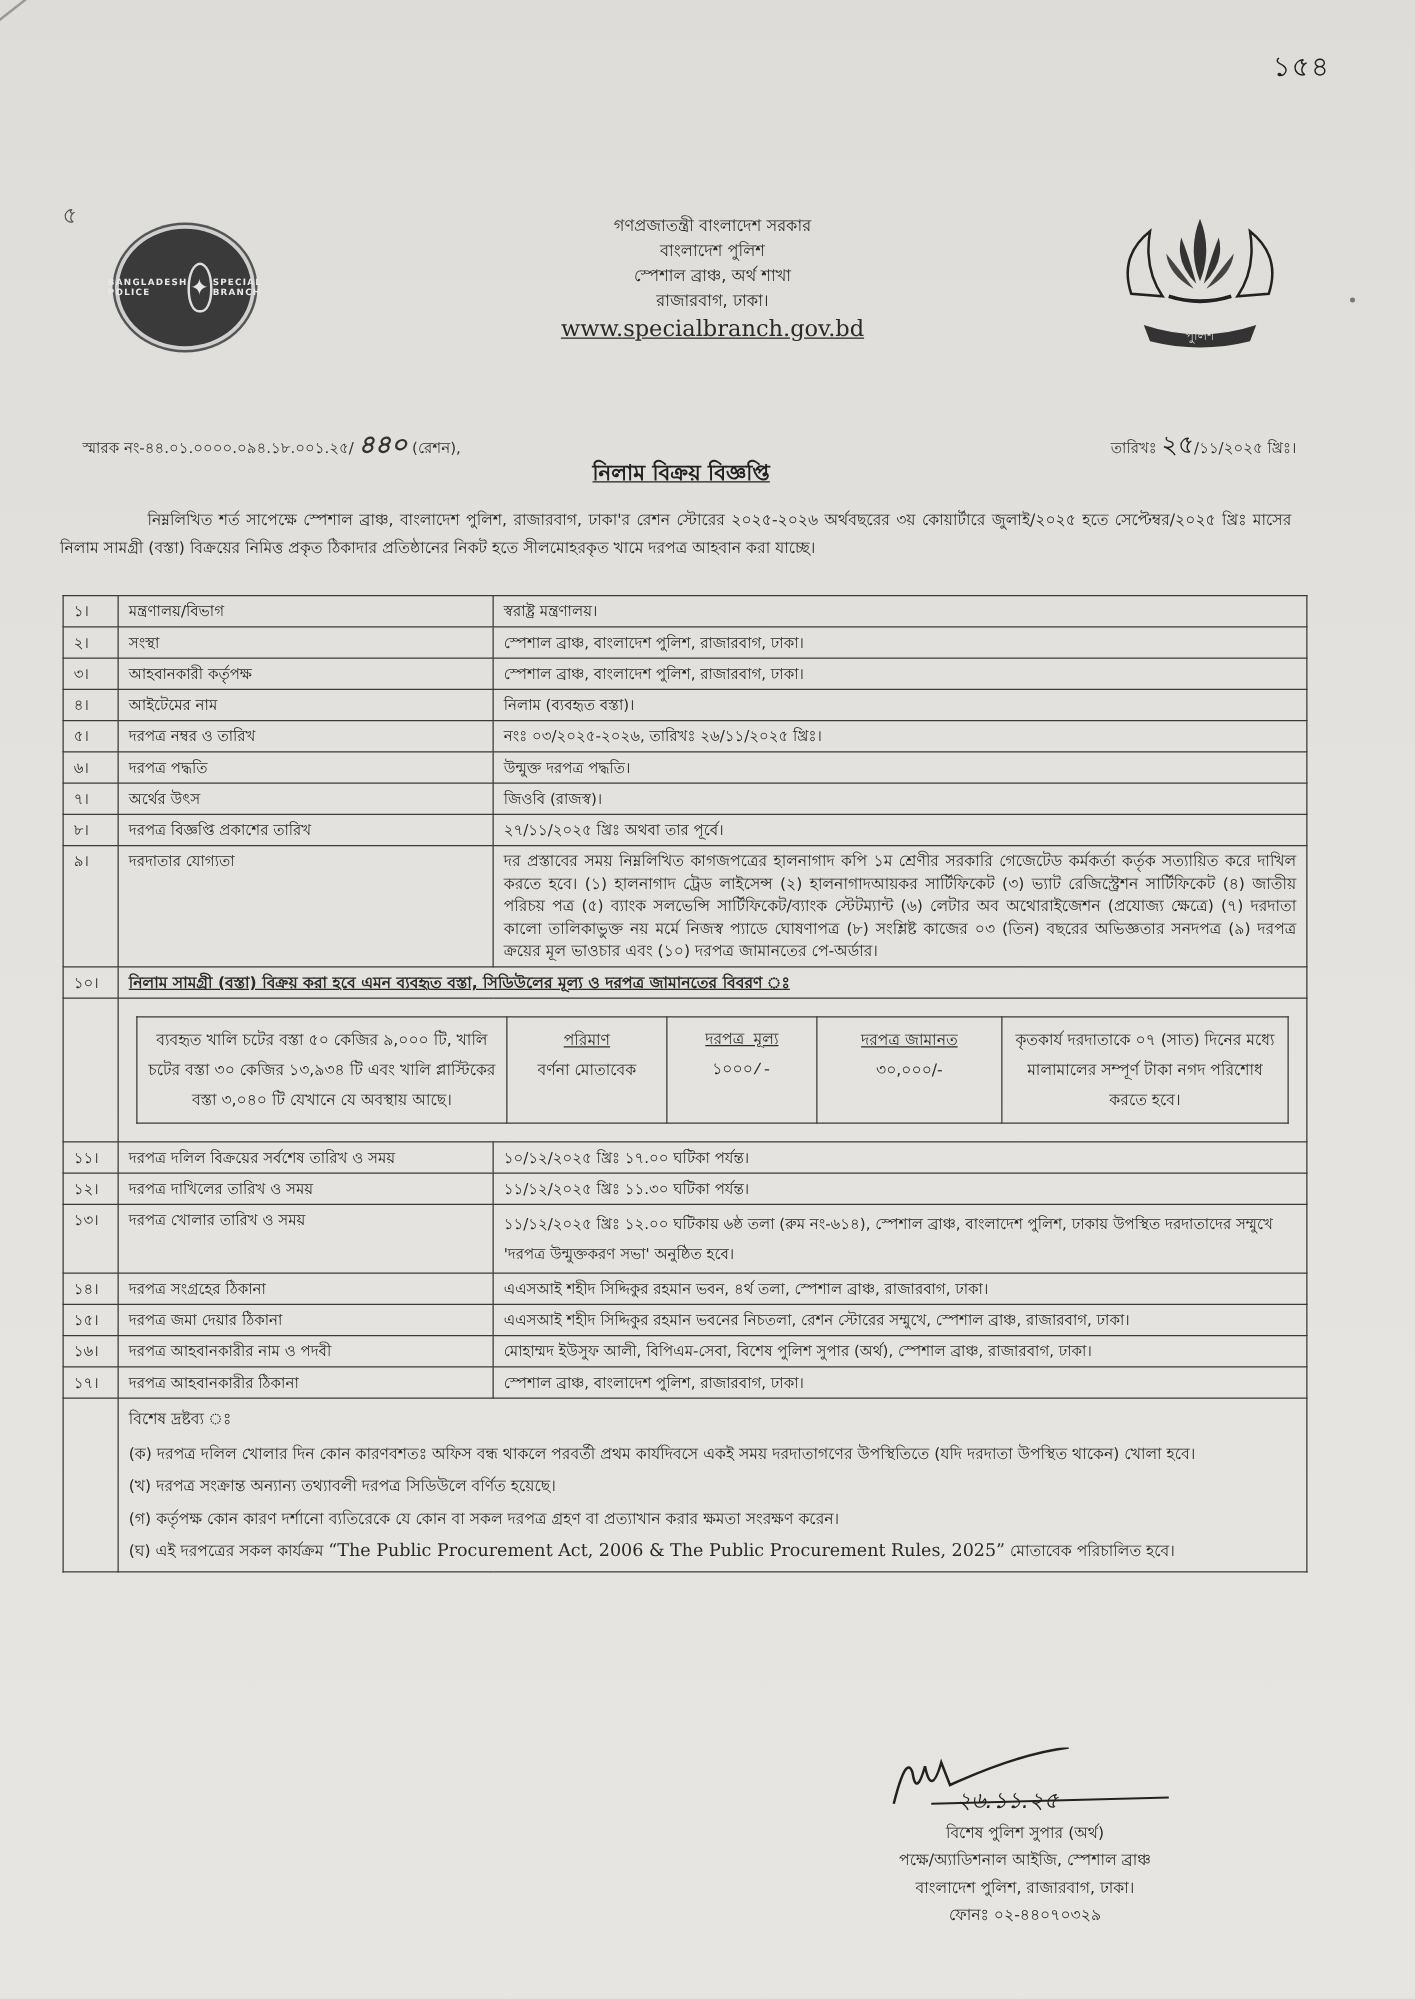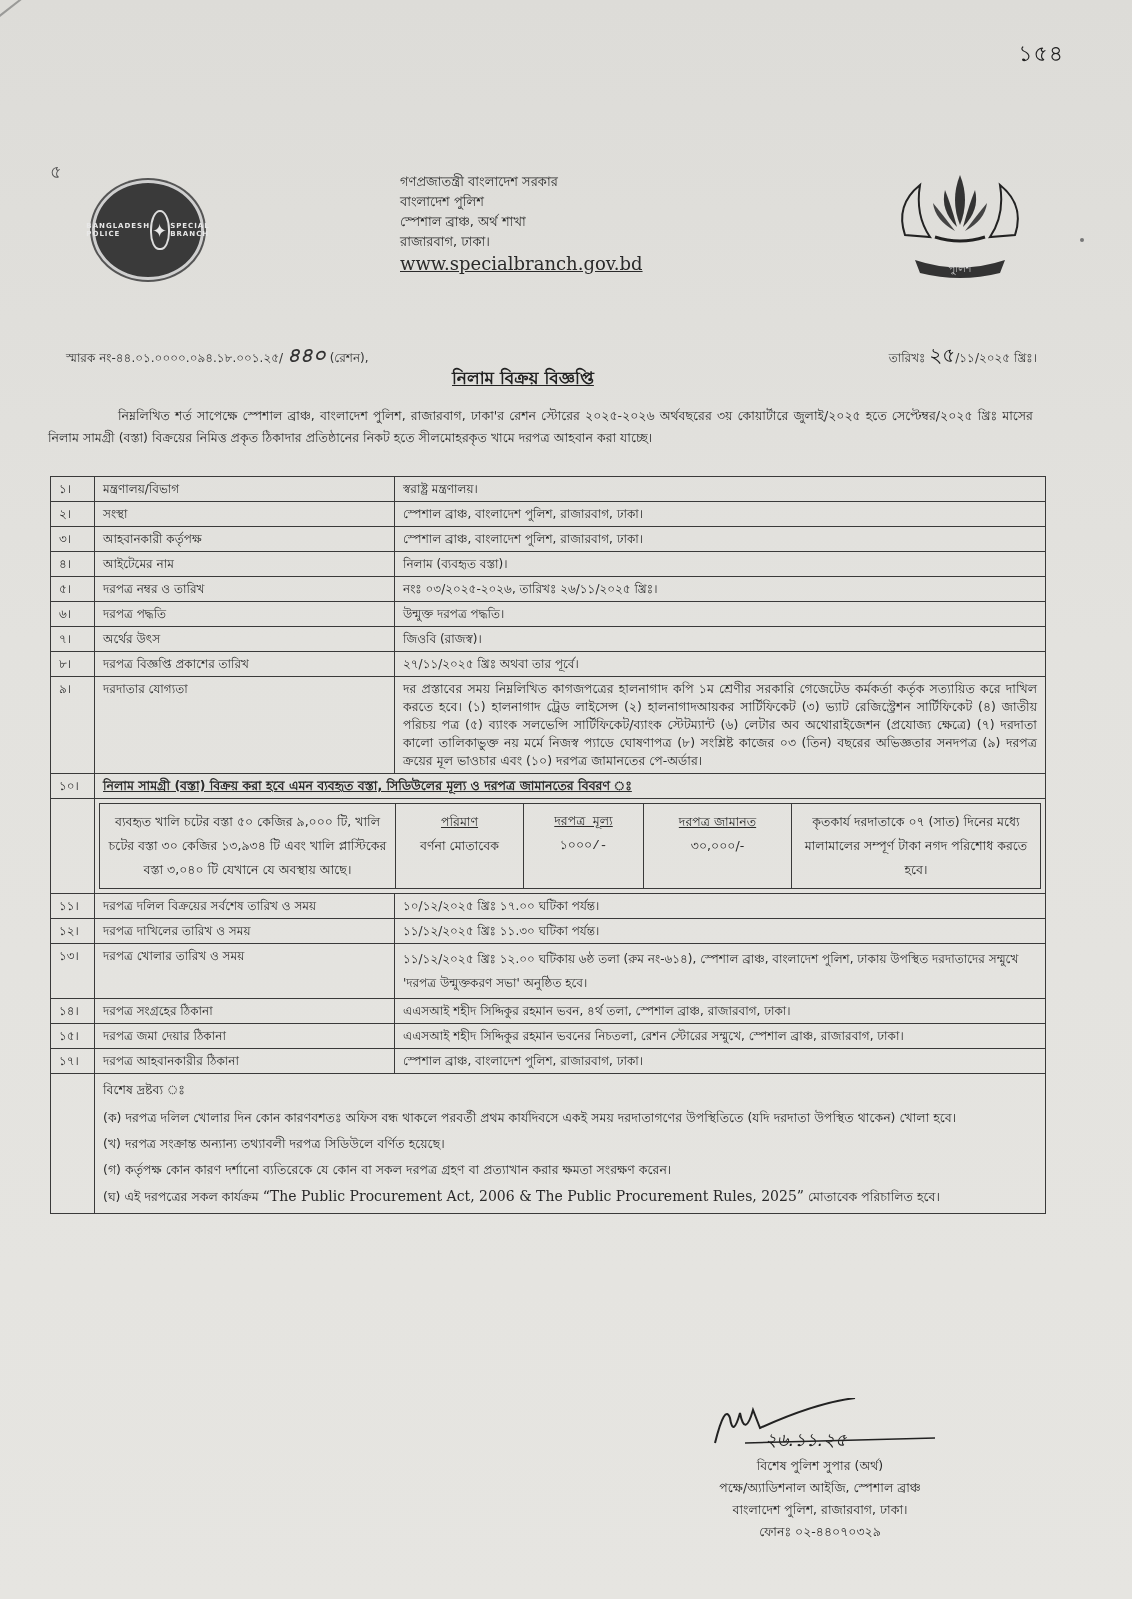--- a/index.html
+++ b/index.html
@@ -34,36 +34,36 @@
   .logo-left .inner {
     width: 50px; height: 40px; border-radius: 50% 50% 45% 45%;
     border: 2px solid #ddd; margin: 4px 0;
     display: flex; align-items: center; justify-content: center; font-size: 18px;
   }
   .logo-right {
     position: absolute; left: 885px; top: 165px; width: 150px; height: 118px;
     display: flex; align-items: center; justify-content: center;
   }
   .header-center {
-    position: absolute; left: 400px; top: 172px; width: 340px; text-align: left;
+    position: absolute; left: 400px; top: 172px; width: 340px; text-align: center;
     font-size: 13px; line-height: 20px; color: #2a2a2a;
   }
   .header-center .url {
     font-family: "DejaVu Serif", serif; font-size: 18px; text-decoration: underline; margin-top: 2px;
   }
   .memo {
     position: absolute; left: 66px; top: 340px; font-size: 12px; color: #333;
   }
   .memo .hand { font-size: 20px; font-style: italic; font-weight: bold; color: #333; }
   .date {
     position: absolute; right: 95px; top: 340px; font-size: 12px; color: #333;
   }
   .date .hand { font-size: 20px; color: #222; }
   .title {
-    position: absolute; left: 452px; top: 365px; font-size: 17px; font-weight: bold;
+    position: absolute; left: 474px; top: 365px; font-size: 17px; font-weight: bold;
     text-decoration: underline; color: #222;
   }
   .intro {
     position: absolute; left: 48px; top: 405px; width: 985px; font-size: 12.5px; line-height: 22px;
     text-align: justify; text-indent: 70px; color: #2a2a2a;
   }
   table.main {
     position: absolute; left: 50px; top: 476px; width: 996px;
     border-collapse: collapse; font-size: 12px; color: #2a2a2a;
   }
@@ -189,21 +189,21 @@
       <td class="num">৯।</td>
       <td class="lbl">দরদাতার যোগ্যতা</td>
       <td class="qual">দর প্রস্তাবের সময় নিম্নলিখিত কাগজপত্রের হালনাগাদ কপি ১ম শ্রেণীর সরকারি গেজেটেড কর্মকর্তা কর্তৃক সত্যায়িত করে দাখিল করতে হবে। (১) হালনাগাদ ট্রেড লাইসেন্স (২) হালনাগাদআয়কর সার্টিফিকেট (৩) ভ্যাট রেজিস্ট্রেশন সার্টিফিকেট (৪) জাতীয় পরিচয় পত্র (৫) ব্যাংক সলভেন্সি সার্টিফিকেট/ব্যাংক স্টেটম্যান্ট (৬) লেটার অব অথোরাইজেশন (প্রযোজ্য ক্ষেত্রে) (৭) দরদাতা কালো তালিকাভুক্ত নয় মর্মে নিজস্ব প্যাডে ঘোষণাপত্র (৮) সংশ্লিষ্ট কাজের ০৩ (তিন) বছরের অভিজ্ঞতার সনদপত্র (৯) দরপত্র ক্রয়ের মূল ভাওচার এবং (১০) দরপত্র জামানতের পে-অর্ডার।</td>
     </tr>
     <tr>
       <td class="num">১০।</td>
       <td colspan="2" class="span-head">নিলাম সামগ্রী (বস্তা) বিক্রয় করা হবে এমন ব্যবহৃত বস্তা, সিডিউলের মূল্য ও দরপত্র জামানতের বিবরণ ঃ</td>
     </tr>
     <tr>
       <td class="num"></td>
-      <td colspan="2" style="padding:4px;">
+      <td colspan="2" style="padding:14px;">
         <table class="sub">
           <tbody>
                 <tr>
             <td class="desc">ব্যবহৃত খালি চটের বস্তা ৫০ কেজির ৯,০০০ টি, খালি চটের বস্তা ৩০ কেজির ১৩,৯৩৪ টি এবং খালি প্লাস্টিকের বস্তা ৩,০৪০ টি যেখানে যে অবস্থায় আছে।</td>
             <td style="width:128px;">
               <div class="u">পরিমাণ</div>
               <div>বর্ণনা মোতাবেক</div>
             </td>
             <td style="width:120px;font-family:Liberation Mono, monospace;">
               <div class="u">দরপত্র মূল্য</div>
@@ -238,20 +238,25 @@
       <td class="num">১৪।</td>
       <td class="lbl">দরপত্র সংগ্রহের ঠিকানা</td>
       <td>এএসআই শহীদ সিদ্দিকুর রহমান ভবন, ৪র্থ তলা, স্পেশাল ব্রাঞ্চ, রাজারবাগ, ঢাকা।</td>
     </tr>
     <tr>
       <td class="num">১৫।</td>
       <td class="lbl">দরপত্র জমা দেয়ার ঠিকানা</td>
       <td>এএসআই শহীদ সিদ্দিকুর রহমান ভবনের নিচতলা, রেশন স্টোরের সম্মুখে, স্পেশাল ব্রাঞ্চ, রাজারবাগ, ঢাকা।</td>
     </tr>
     <tr>
+      <td class="num">১৬।</td>
+      <td class="lbl">দরপত্র আহবানকারীর নাম ও পদবী</td>
+      <td>মোহাম্মদ ইউসুফ আলী, বিপিএম-সেবা, বিশেষ পুলিশ সুপার (অর্থ), স্পেশাল ব্রাঞ্চ, রাজারবাগ, ঢাকা।</td>
+    </tr>
+    <tr>
       <td class="num">১৭।</td>
       <td class="lbl">দরপত্র আহবানকারীর ঠিকানা</td>
       <td>স্পেশাল ব্রাঞ্চ, বাংলাদেশ পুলিশ, রাজারবাগ, ঢাকা।</td>
     </tr>
     <tr>
       <td class="num"></td>
       <td colspan="2" class="notes">
         <p class="nh">বিশেষ দ্রষ্টব্য ঃ</p>
         <p>(ক) দরপত্র দলিল খোলার দিন কোন কারণবশতঃ অফিস বন্ধ থাকলে পরবর্তী প্রথম কার্যদিবসে একই সময় দরদাতাগণের উপস্থিতিতে (যদি দরদাতা উপস্থিত থাকেন) খোলা হবে।</p>
         <p>(খ) দরপত্র সংক্রান্ত অন্যান্য তথ্যাবলী দরপত্র সিডিউলে বর্ণিত হয়েছে।</p>

